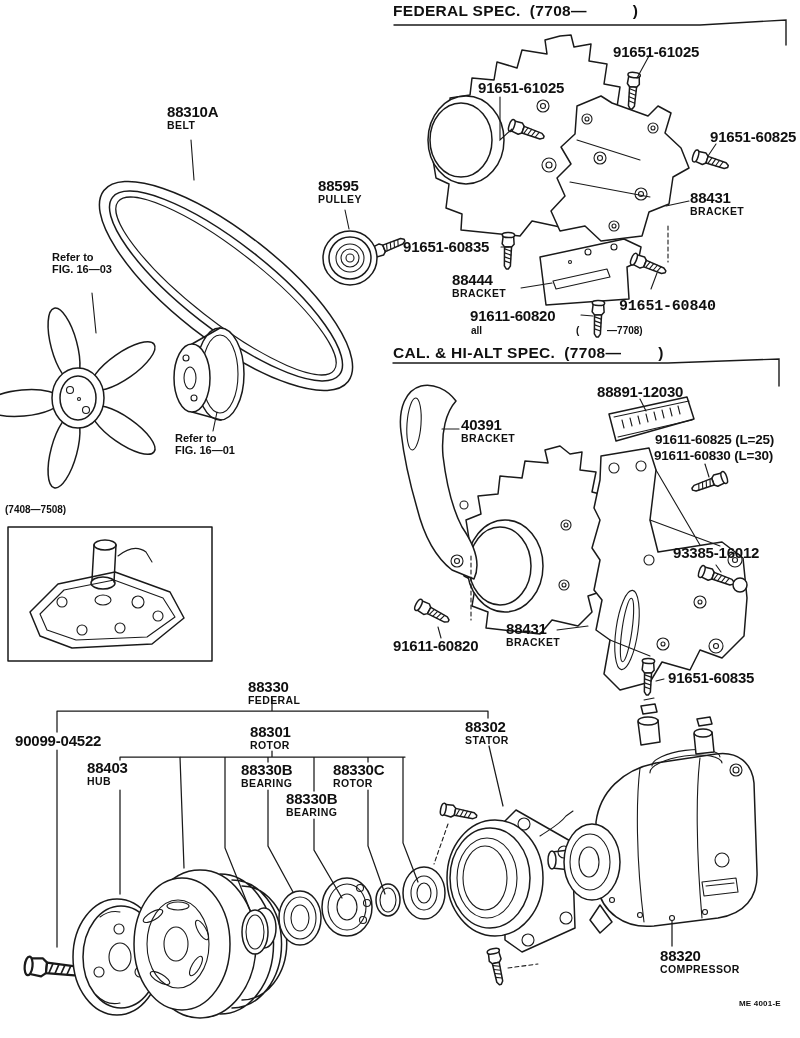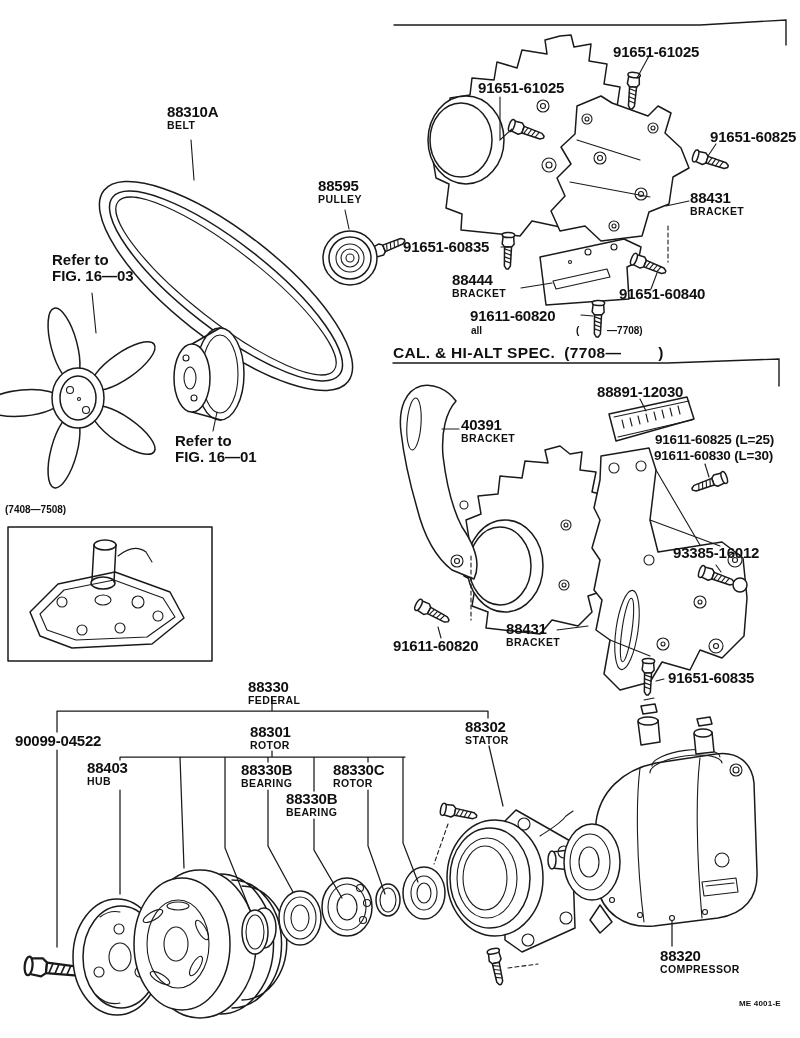--- a/index.html
+++ b/index.html
@@ -13,21 +13,21 @@
   .ld{fill:none;stroke:#1a1a1a;stroke-width:1.1;stroke-linecap:round;}
   .dash{stroke-dasharray:4 3;}
   #labels-layer{position:absolute;left:0;top:0;width:100%;height:100%;}
   .label{position:absolute;color:#101010;font-weight:700;line-height:1.06;white-space:pre;}
   .label div{white-space:pre;}
   .hdr{font-size:15.5px;letter-spacing:.3px;}
   .num{font-size:15px;letter-spacing:-.2px;}
   .num-sm{font-size:13.5px;letter-spacing:-.2px;}
   .cap{font-size:10.5px;letter-spacing:.4px;}
   .plain{font-size:10px;}
-  .ref{font-size:15px;}
+  .ref{font-size:11px;}
   .tiny{font-size:8px;letter-spacing:.2px;}
 </style>
 </head>
 <body>
 
 <div class="page">
 
 <svg class="art" width="800" height="1038" viewBox="0 0 800 1038">
   <defs>
     <g id="bolt">
@@ -343,29 +343,30 @@
       M314,757 L314,791 M314,819 L314,850 L342,898
       M368,757 L368,762 M368,790 L368,846 L385,894
       M403,757 L403,843 L418,882
       M489,746 L503,806
       M672,921 L672,946"></path>
     <path class="ld dash" d="M448,824 L434,864 M508,968 L538,964"></path>
   </g>
 </svg>
 
 <div id="labels-layer">
+      <div class="label" style="left: 393px; top: 3px;"><div class="hdr">FEDERAL SPEC.  (7708—          )</div></div>
       <div class="label" style="left: 613px; top: 44px;"><div class="num">91651-61025</div></div>
       <div class="label" style="left: 478px; top: 80px;"><div class="num">91651-61025</div></div>
       <div class="label" style="left: 167px; top: 104px;"><div class="num">88310A</div><div class="cap">BELT</div></div>
       <div class="label" style="left: 318px; top: 178px;"><div class="num">88595</div><div class="cap">PULLEY</div></div>
       <div class="label" style="left: 672px; top: 129px; padding-left: 38px;"><div class="num">91651-60825</div></div>
       <div class="label" style="left: 690px; top: 190px;"><div class="num">88431</div><div class="cap">BRACKET</div></div>
       <div class="label" style="left: 403px; top: 239px;"><div class="num">91651-60835</div></div>
       <div class="label" style="left: 452px; top: 272px;"><div class="num">88444</div><div class="cap">BRACKET</div></div>
-      <div class="label" style="left: 619px; top: 286px;"><div class="num">91651-60840</div></div>
+      <div class="label" style="left: 619px; top: 299px; font-family: Liberation Mono, monospace;"><div class="num">91651-60840</div></div>
       <div class="label" style="left: 470px; top: 308px;"><div class="num">91611-60820</div></div>
       <div class="label" style="left: 471px; top: 326px;"><div class="plain">all</div></div>
       <div class="label" style="left: 576px; top: 326px;"><div class="plain">(          —7708)</div></div>
       <div class="label" style="left: 393px; top: 345px;"><div class="hdr">CAL. &amp; HI-ALT SPEC.  (7708—        )</div></div>
       <div class="label" style="left: 52px; top: 252px;"><div class="ref">Refer to</div><div class="ref">FIG. 16—03</div></div>
       <div class="label" style="left: 175px; top: 433px;"><div class="ref">Refer to</div><div class="ref">FIG. 16—01</div></div>
       <div class="label" style="left: 5px; top: 505px;"><div class="plain">(7408—7508)</div></div>
       <div class="label" style="left: 597px; top: 384px;"><div class="num">88891-12030</div></div>
       <div class="label" style="left: 461px; top: 417px;"><div class="num">40391</div><div class="cap">BRACKET</div></div>
       <div class="label" style="left: 655px; top: 433px;"><div class="num-sm">91611-60825 (L=25)</div></div>

